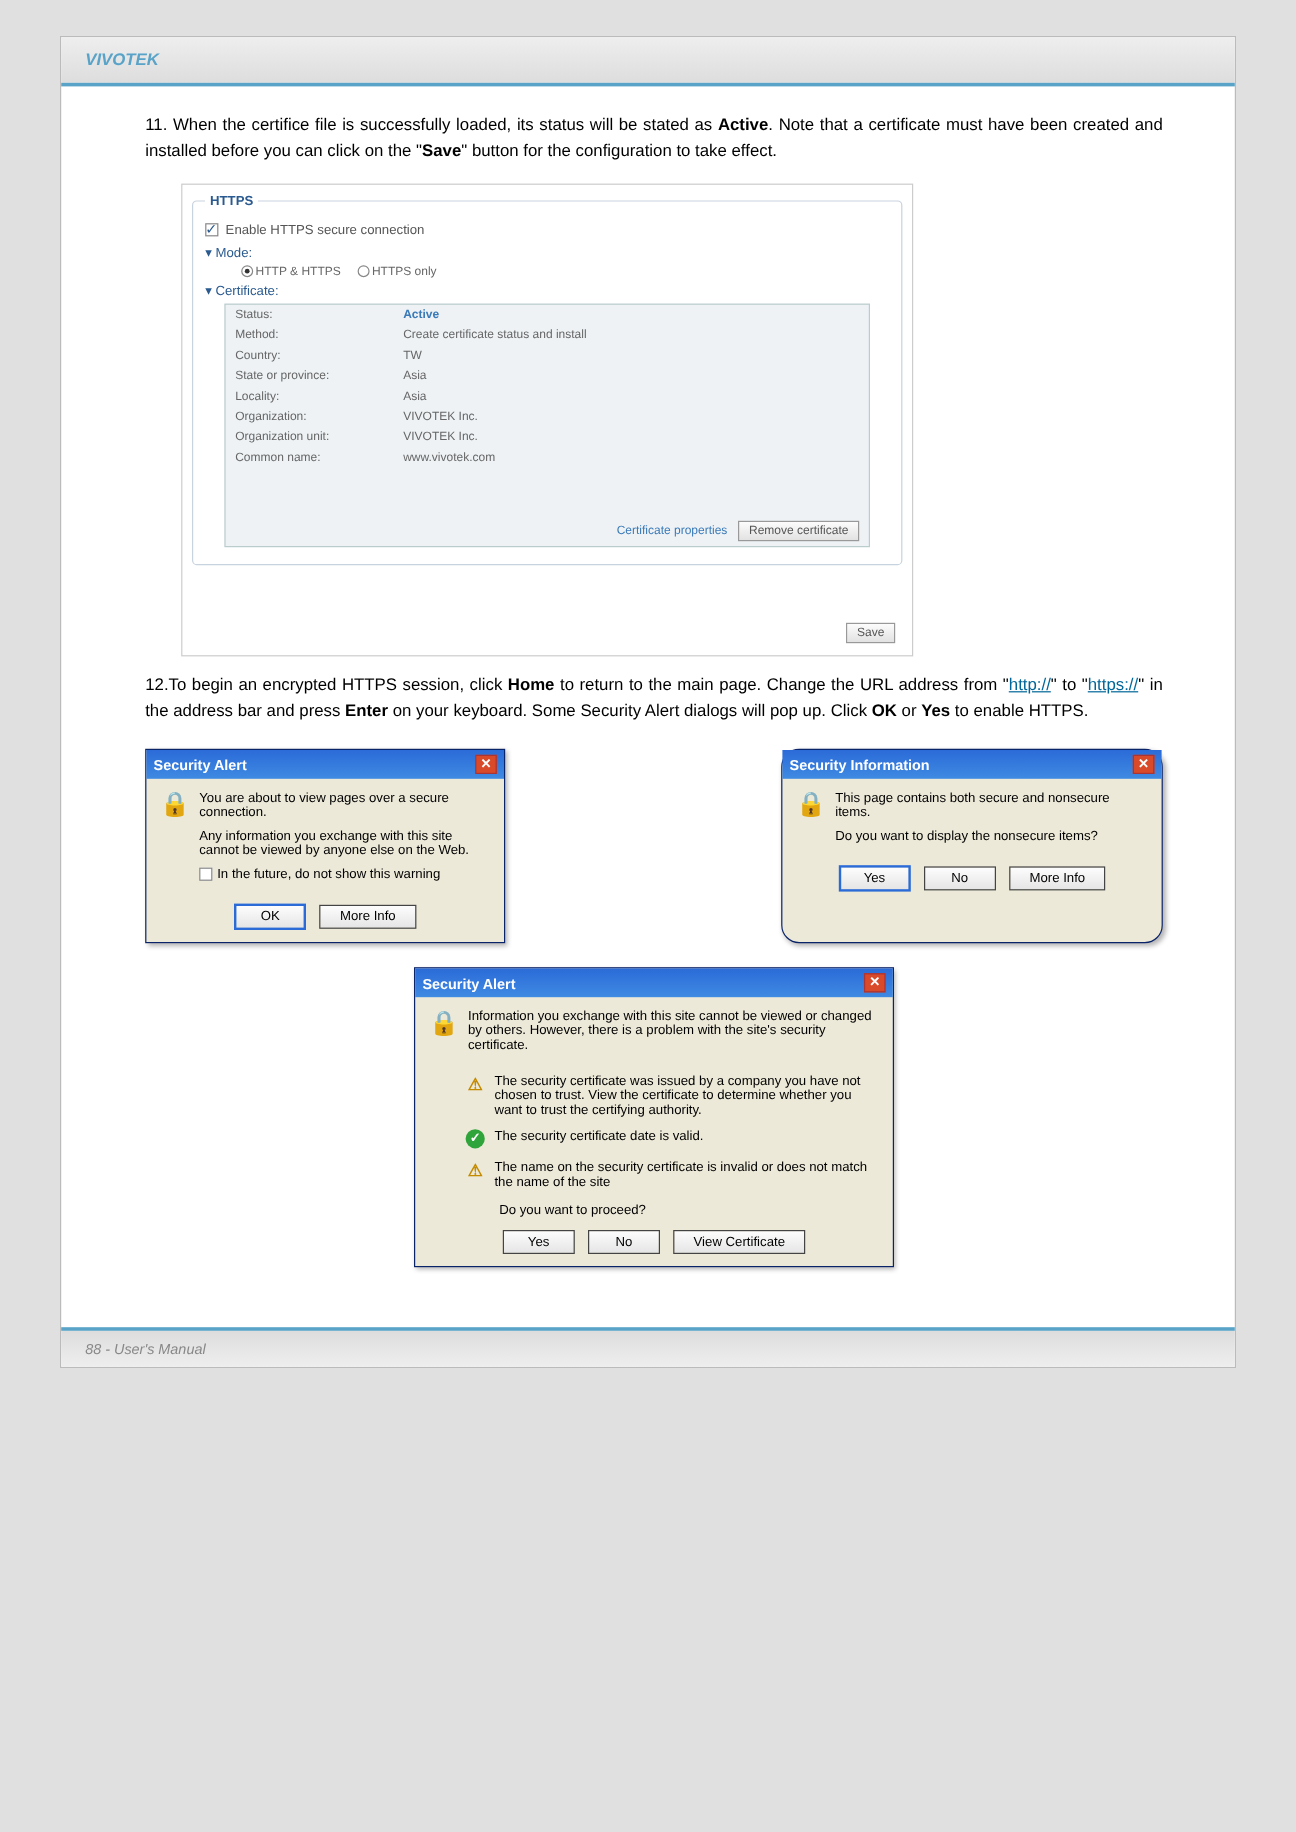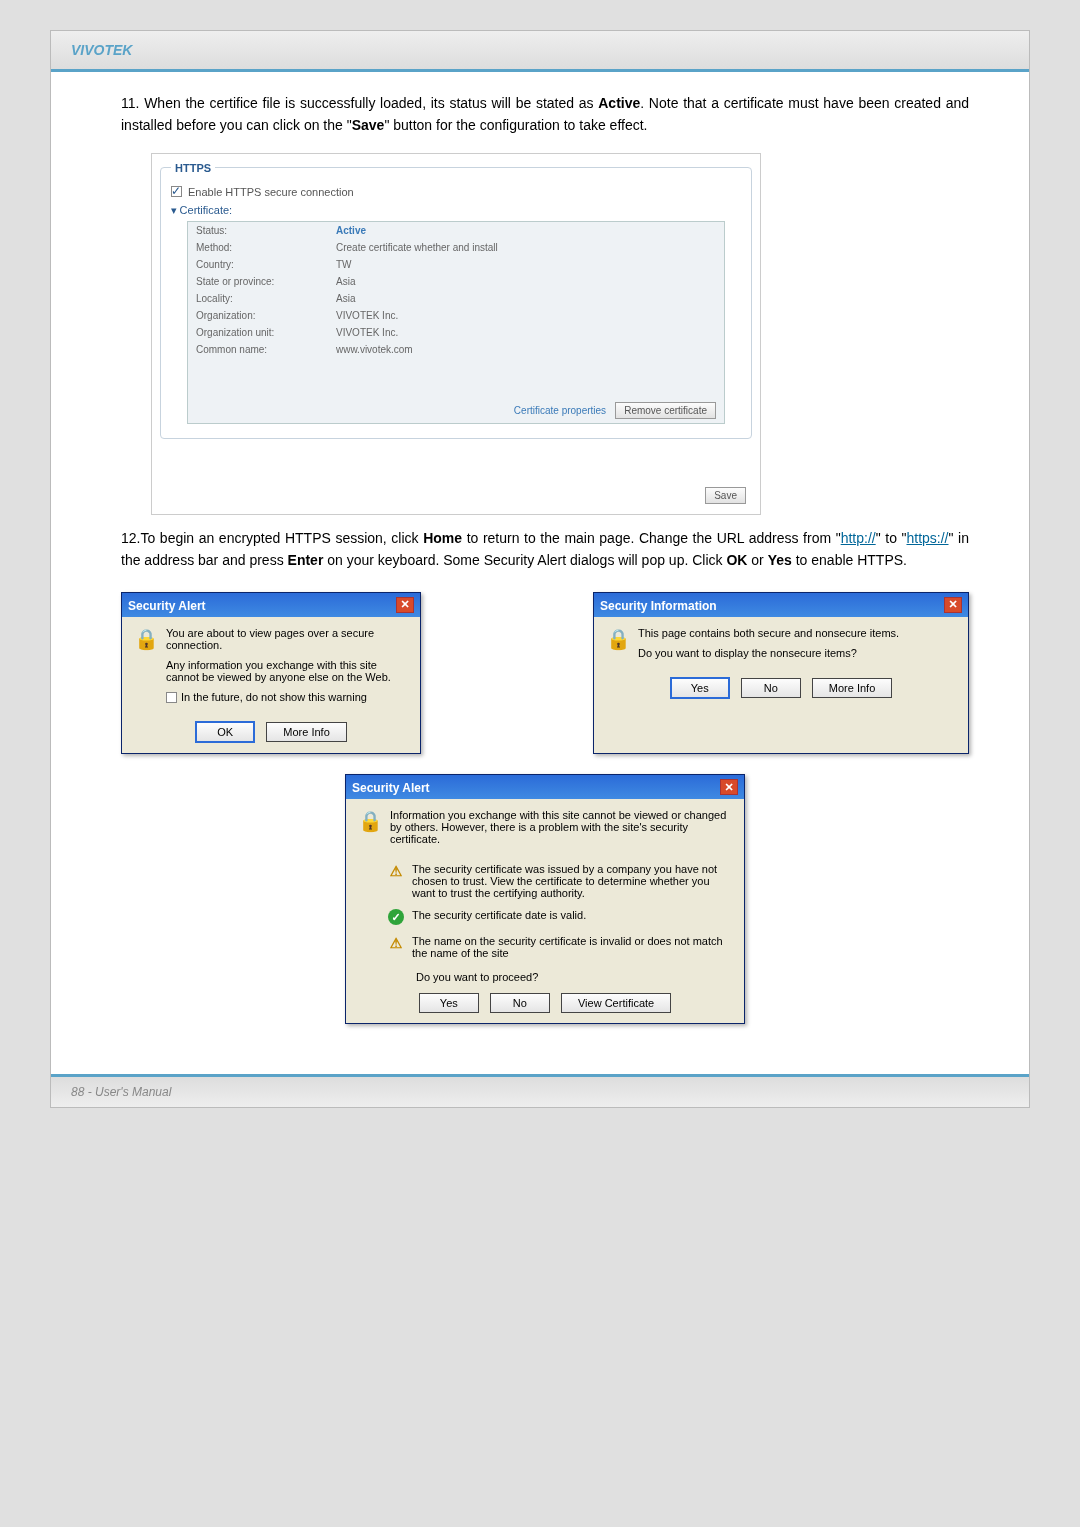--- a/index.html
+++ b/index.html
@@ -92,21 +92,21 @@
   .closebox {
     width: 18px; height: 16px;
     background: #d84a2a;
     border: 1px solid #a33;
     color: #fff;
     display: flex; align-items: center; justify-content: center;
     font-size: 11px; font-weight: bold;
   }
   .win-body { padding: 10px 12px; }
   .d1 { width: 300px; }
-  .d2 { width: 376px; }
+  .d2 { width: 318px; border-radius: 15px; }
   .d3 { width: 400px; margin: 10px auto 30px auto; }
   .icon-lock, .icon-info, .icon-warn, .icon-check {
     width: 24px; height: 24px; display: inline-block; flex-shrink: 0;
     border-radius: 4px;
   }
   .icon-lock { color: #d7a600; font-size: 20px; line-height: 24px; text-align:center; }
   .icon-info { color: #2a5a8f; font-size: 20px; line-height: 24px; text-align:center; }
   .icon-warn-sm { width: 16px; height: 16px; color: #c48a00; font-weight: bold; display:inline-flex;align-items:center;justify-content:center; font-size:14px;}
   .icon-check-sm { width: 16px; height: 16px; border-radius:50%; background:#2fa43a;color:#fff;display:inline-flex;align-items:center;justify-content:center;font-size:11px;font-weight:bold;}
   .dlg-flex { display: flex; gap: 8px; }
@@ -145,31 +145,38 @@
       <span>When the certifice file is successfully loaded, its status will be stated as </span><b>Active</b><span>. Note that a certificate must have been created and installed before you can click on the "</span><b>Save</b><span>" button for the configuration to take effect.</span>
     </div>
 
     <div class="screenshot1">
       <fieldset class="sc1-fieldset">
         <legend class="sc1-legend">HTTPS</legend>
         <div class="sc1-row">
           <span class="sc1-check"></span>
           <span>Enable HTTPS secure connection</span>
         </div>
+        <div class="sc1-mode">
+          <div class="sc1-mode-head">▾ <span>Mode:</span></div>
+          <div class="sc1-opts">
+            <span><span class="sc1-radio sel"></span><span>HTTP &amp; HTTPS</span></span>
+            <span><span class="sc1-radio"></span><span>HTTPS only</span></span>
+          </div>
+        </div>
         <div class="sc1-cert-head">▾ <span>Certificate:</span></div>
 
         <div class="sc1-table">
           <div id="cert-rows">
               <div class="sc1-table-row">
                 <span class="k">Status:</span>
                 <span class="v active">Active</span>
               </div>
               <div class="sc1-table-row">
                 <span class="k">Method:</span>
-                <span class="v">Create certificate whether and install</span>
+                <span class="v">Create certificate status and install</span>
               </div>
               <div class="sc1-table-row">
                 <span class="k">Country:</span>
                 <span class="v">TW</span>
               </div>
               <div class="sc1-table-row">
                 <span class="k">State or province:</span>
                 <span class="v">Asia</span>
               </div>
               <div class="sc1-table-row">

